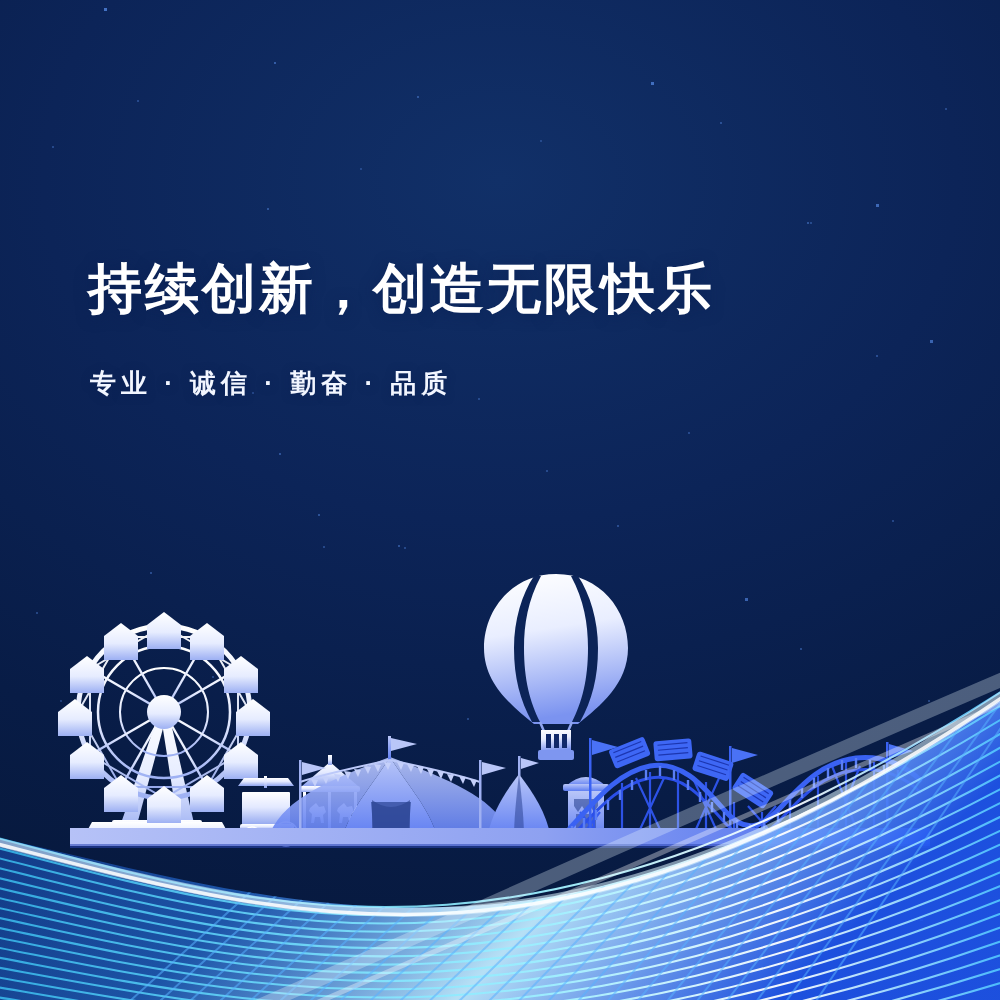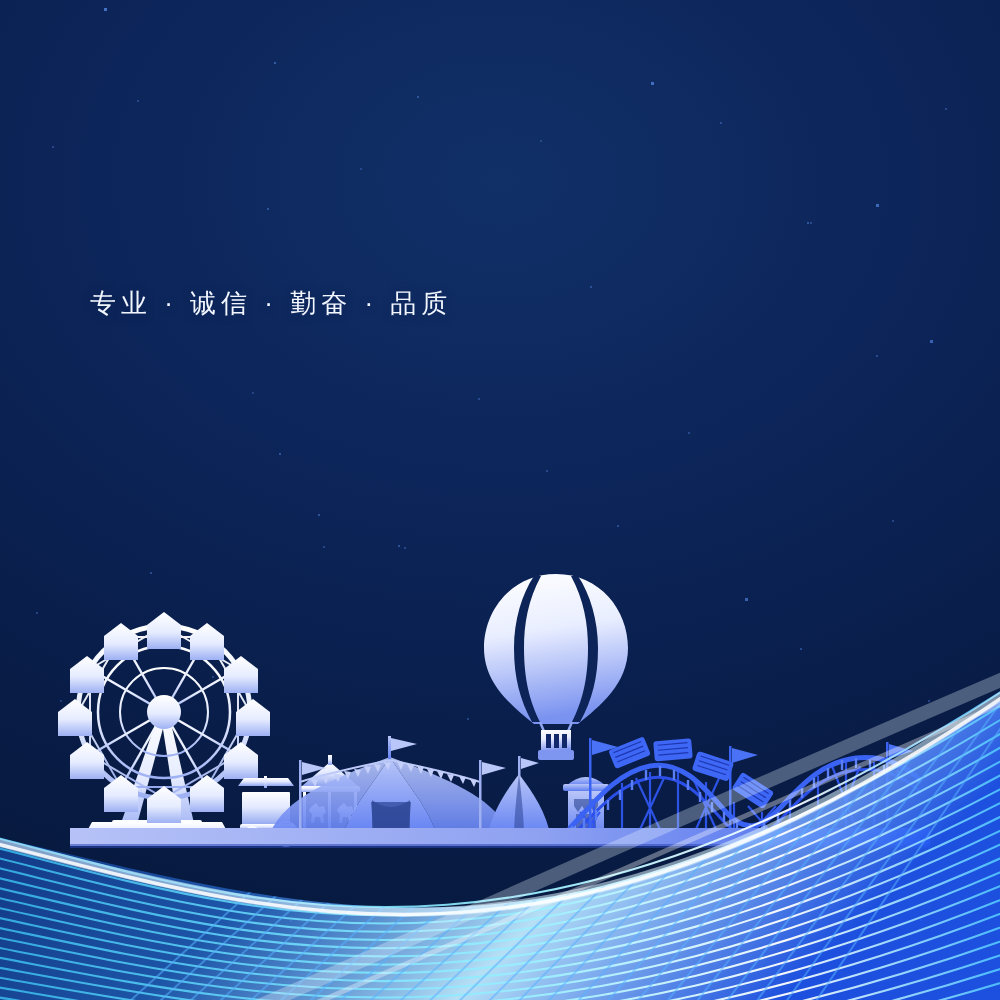--- a/index.html
+++ b/index.html
@@ -12,22 +12,22 @@
   .svgfull{position:absolute;left:0;top:0;width:1000px;height:1000px;display:block;}
 
   
   #textblock{position:absolute;left:88px;top:258px;width:800px;}
   #headline{
     color:#ffffff;font-weight:bold;font-size:54px;line-height:1.12;
     letter-spacing:3px;margin:0;white-space:nowrap;
     text-shadow:0 2px 14px rgba(10,30,80,.55);
   }
   #subtitle{
-    color:#f2f6ff;font-weight:normal;font-size:26px;letter-spacing:5px;
-    margin:28px 0 0 2px;white-space:nowrap;
+    color:#f2f6ff;font-weight:bold;font-size:26px;letter-spacing:5px;
+    margin:48px 0 0 2px;white-space:nowrap;
     text-shadow:0 1px 8px rgba(10,30,80,.5);
   }
   .vis-hidden{position:absolute;width:1px;height:1px;overflow:hidden;clip:rect(0 0 0 0);}
 </style>
 </head>
 <body>
 
 <div id="poster">
 
   <svg class="svgfull" viewBox="0 0 1000 1000">
@@ -70,20 +70,21 @@
       <rect x="360" y="168" width="2" height="2" opacity=".35"></rect>
       <rect x="540" y="140" width="2" height="2" opacity=".35"></rect>
       <rect x="252" y="392" width="2" height="2" opacity=".35"></rect>
       <rect x="700" y="760" width="2" height="2" opacity=".4"></rect>
       <rect x="290" y="920" width="2" height="2" opacity=".3"></rect>
       <rect x="920" y="918" width="3" height="3" opacity=".45"></rect>
     </g>
   </svg>
 
   <div id="textblock">
+    <h1 id="headline">持续创新，创造无限快乐</h1>
     <div id="subtitle">专业 · 诚信 · 勤奋 · 品质</div>
   </div>
 
   <svg class="svgfull" viewBox="0 0 1000 1000">
     <defs>
       <linearGradient id="gLight" x1="0" y1="0" x2="0" y2="1">
         <stop offset="0%" stop-color="#ffffff"></stop>
         <stop offset="45%" stop-color="#e3e9ff"></stop>
         <stop offset="100%" stop-color="#8fa4ef"></stop>
       </linearGradient>

